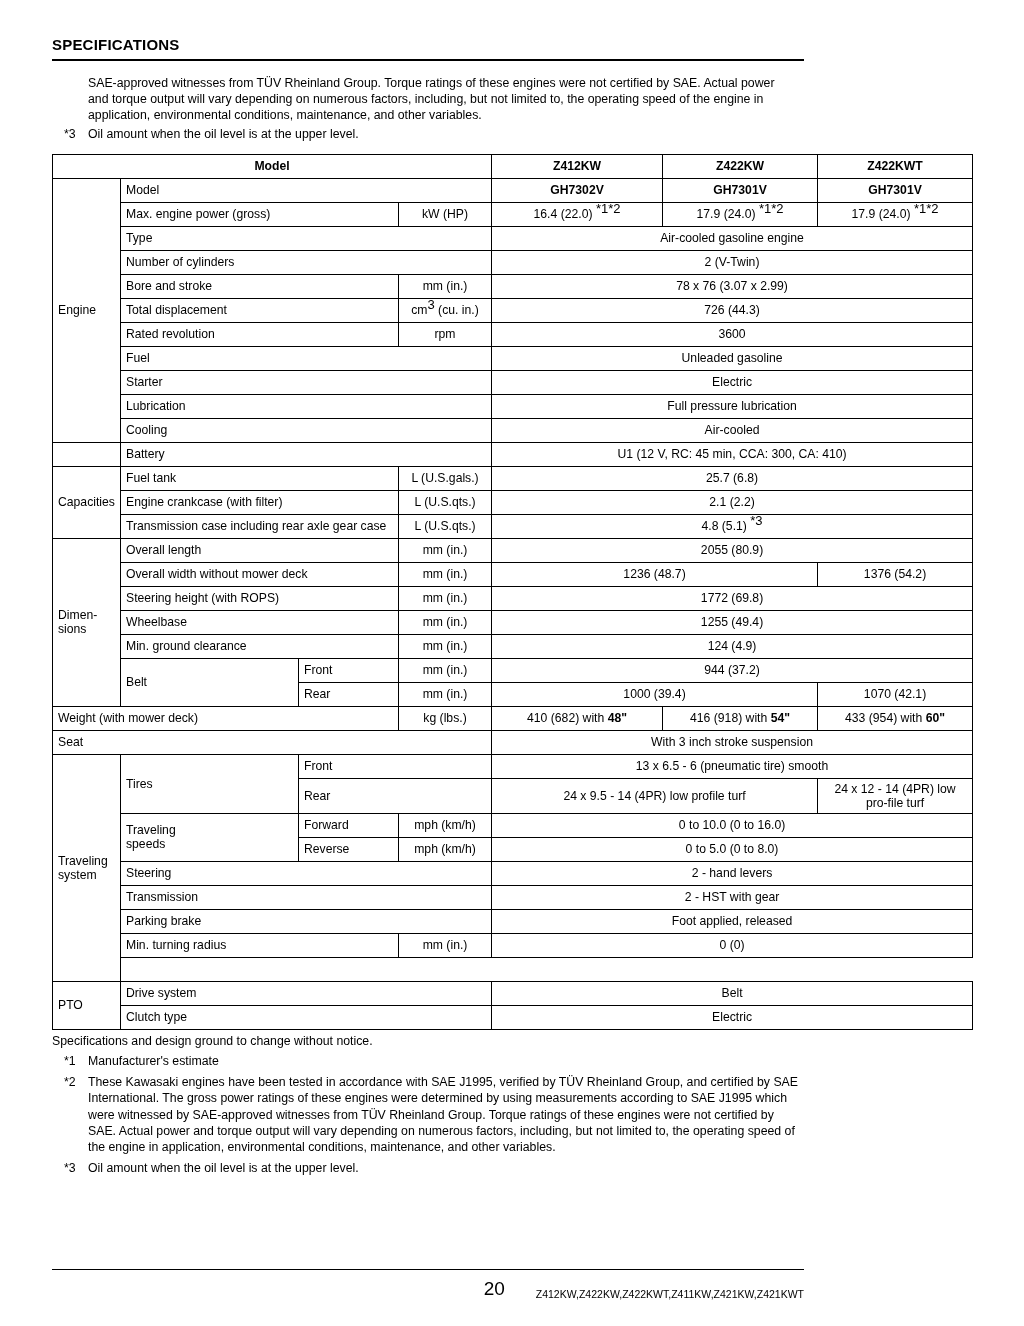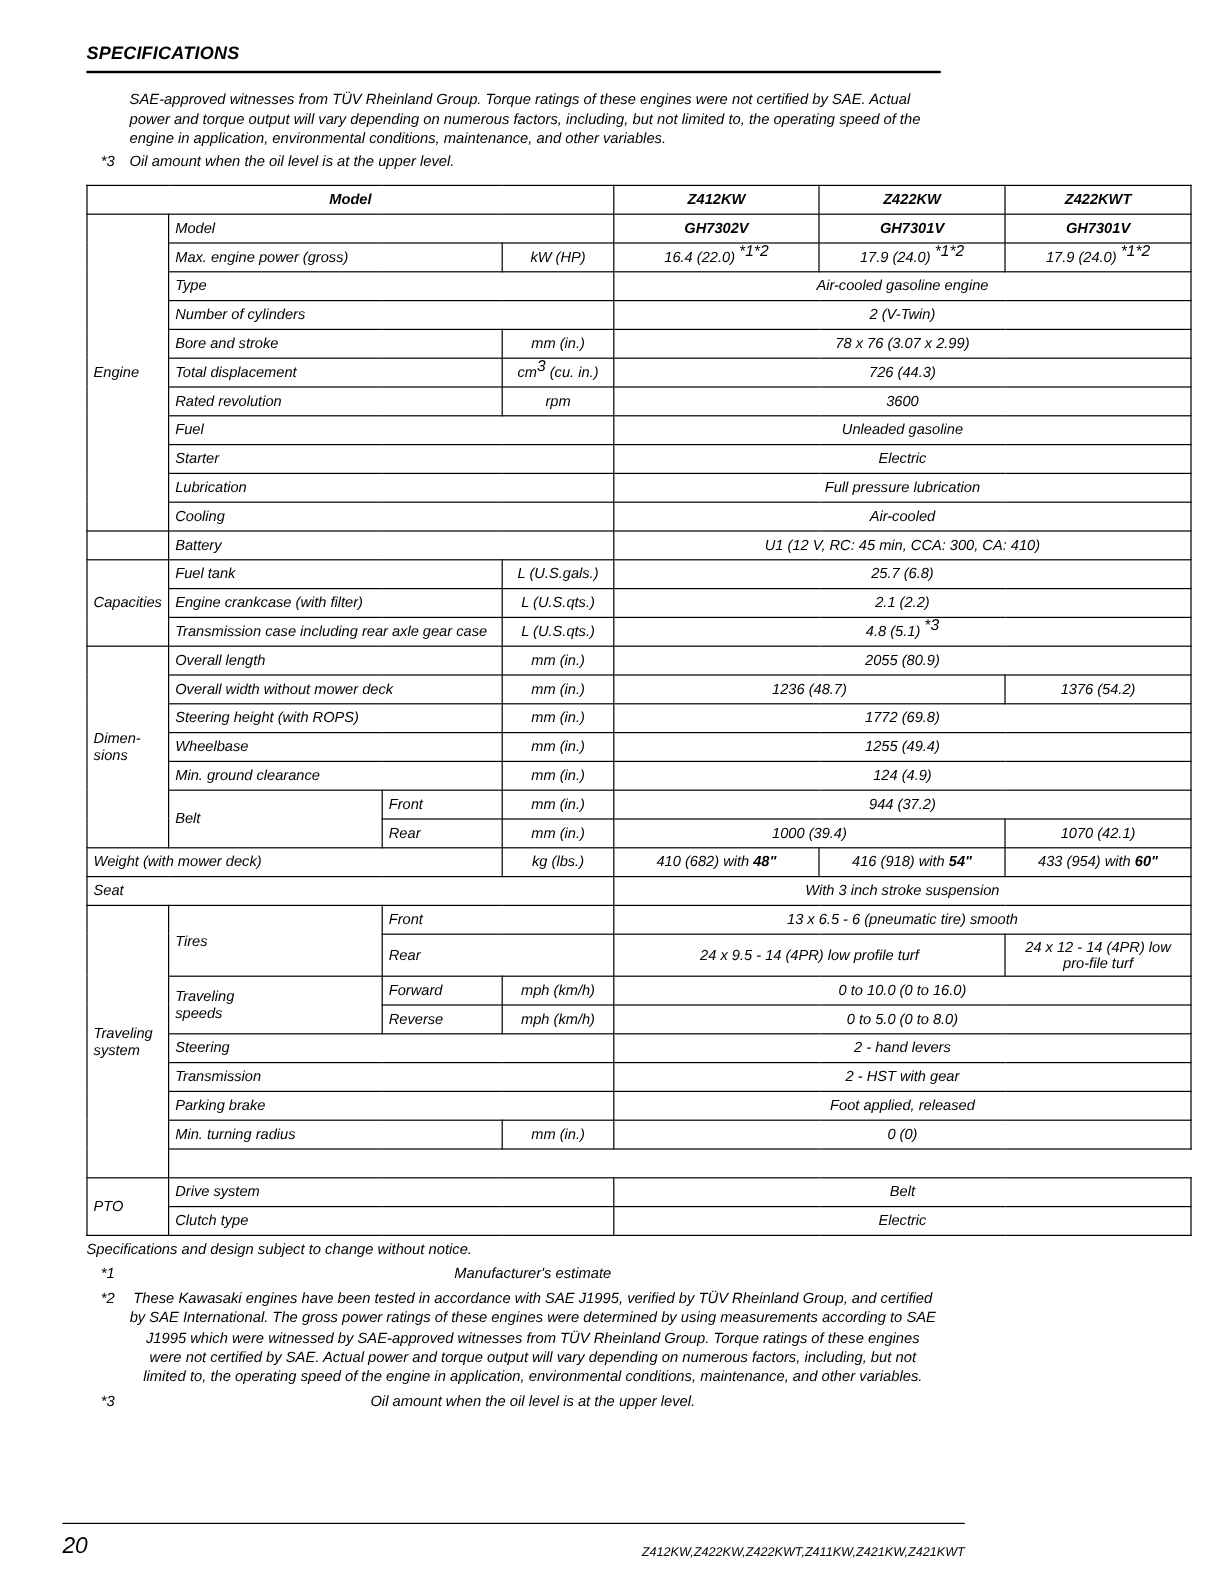--- a/index.html
+++ b/index.html
@@ -12,22 +12,21 @@
     height: 1326px;
     font-family: "Liberation Sans", sans-serif;
     color: #000000;
     position: relative;
   }
   .page {
     position: relative;
     width: 856px;
     height: 1326px;
     box-sizing: border-box;
-    padding: 0 72px;
-    font-style: italic;
+    padding: 0 52px;
   }
   .header-title {
     font-size: 15px;
     font-weight: bold;
     letter-spacing: 0.2px;
     padding-top: 36px;
     padding-bottom: 6px;
   }
   .header-rule {
     border-top: 2px solid #000;
@@ -86,36 +85,36 @@
     font-size: 12.3px;
     line-height: 1.32;
     margin-top: 5px;
   }
   .fn-mark {
     width: 36px;
     flex: 0 0 36px;
     padding-left: 12px;
     box-sizing: border-box;
   }
-  .fn-text { flex: 1; padding-right: 4px; text-align: center; }
+  .fn-text { flex: 1; padding-right: 4px; }
 
   .footer {
     position: absolute;
     left: 52px;
     right: 52px;
     bottom: 26px;
   }
   .footer-rule {
     border-top: 1px solid #000;
     margin-bottom: 8px;
   }
   .footer-row {
     display: flex;
     align-items: flex-end;
-    justify-content: space-between;
+    justify-content: flex-end;
   }
   .page-num { font-size: 19px; }
   .footer-models { font-size: 10.5px; margin-left: 31px; }
 </style>
 </head>
 <body>
 
 <div class="page">
 
   <div class="header-title">SPECIFICATIONS</div>
@@ -326,21 +325,21 @@
         <td colspan="3">Drive system</td>
         <td colspan="3" class="c">Belt</td>
       </tr>
       <tr>
         <td colspan="3">Clutch type</td>
         <td colspan="3" class="c">Electric</td>
       </tr>
     </tbody>
   </table>
 
-  <div class="tail">Specifications and design subject to change without notice.</div>
+  <div class="tail">Specifications and design ground to change without notice.</div>
 
   <div class="fn">
     <div class="fn-mark">*1</div>
     <div class="fn-text">Manufacturer's estimate</div>
   </div>
   <div class="fn">
     <div class="fn-mark">*2</div>
     <div class="fn-text">These Kawasaki engines have been tested in accordance with SAE J1995, verified by TÜV Rheinland Group, and certified by SAE International. The gross power ratings of these engines were determined by using measurements according to SAE J1995 which were witnessed by SAE-approved witnesses from TÜV Rheinland Group. Torque ratings of these engines were not certified by SAE. Actual power and torque output will vary depending on numerous factors, including, but not limited to, the operating speed of the engine in application, environmental conditions, maintenance, and other variables.</div>
   </div>
   <div class="fn">

